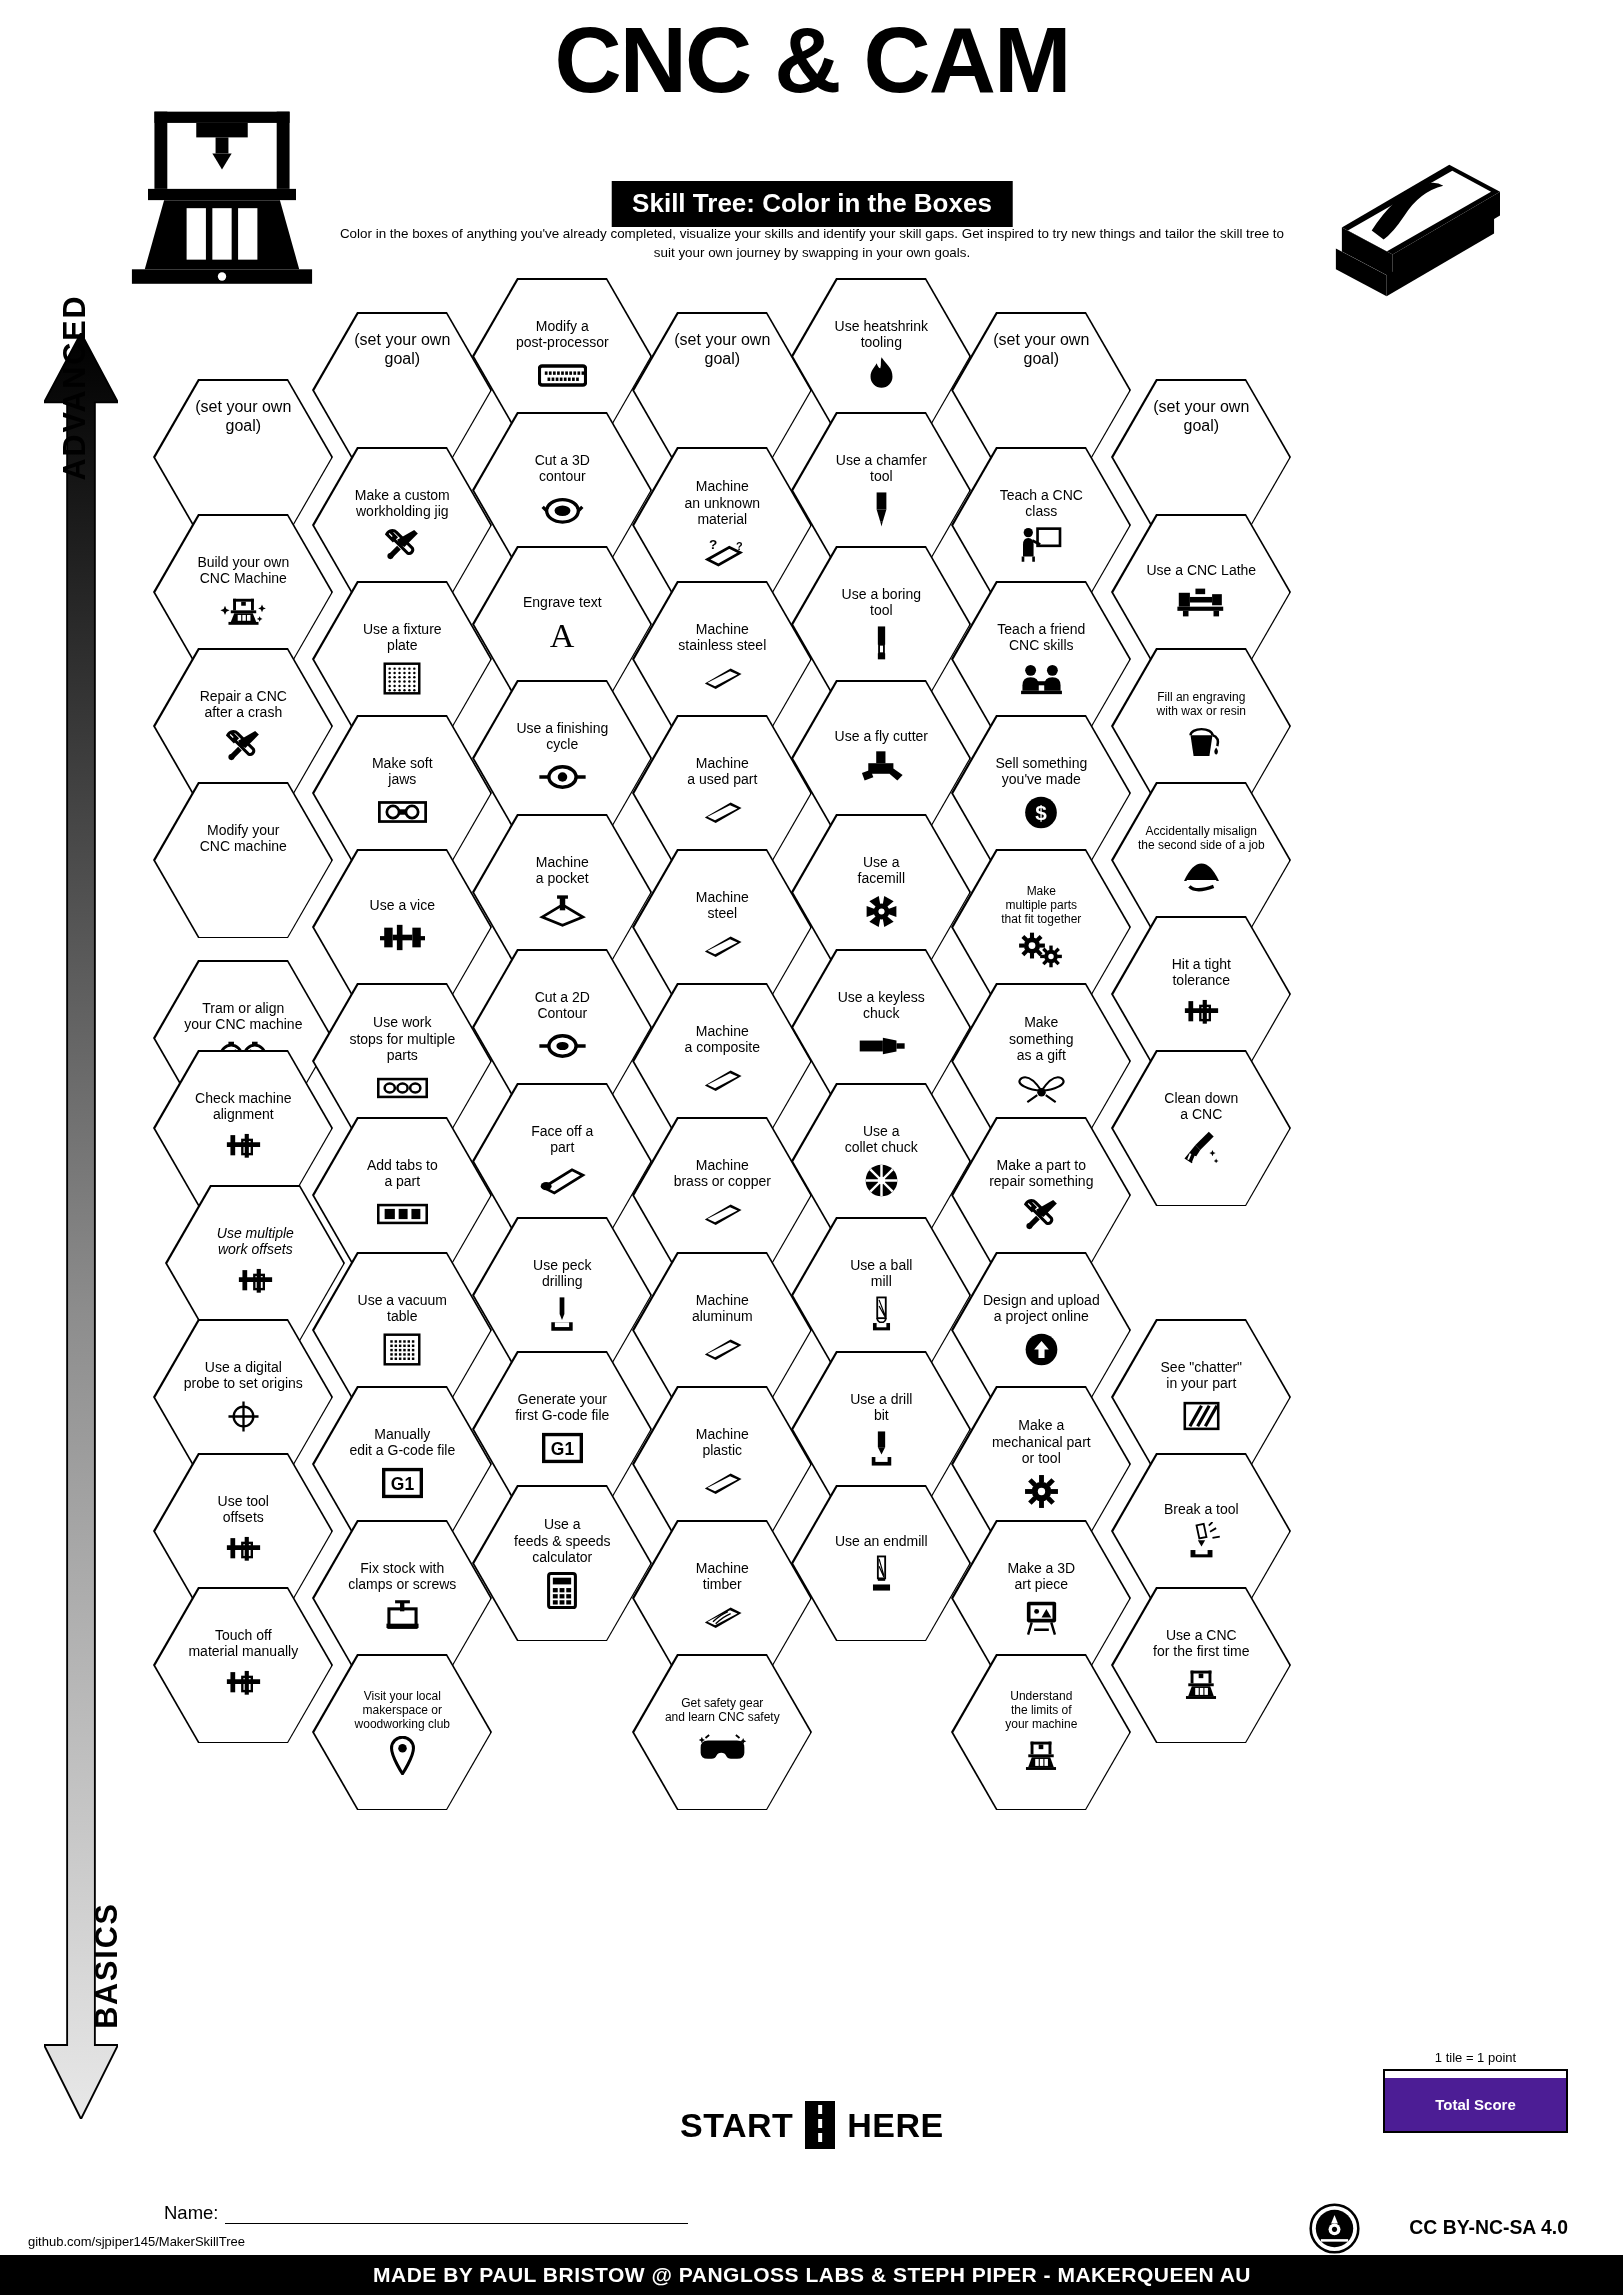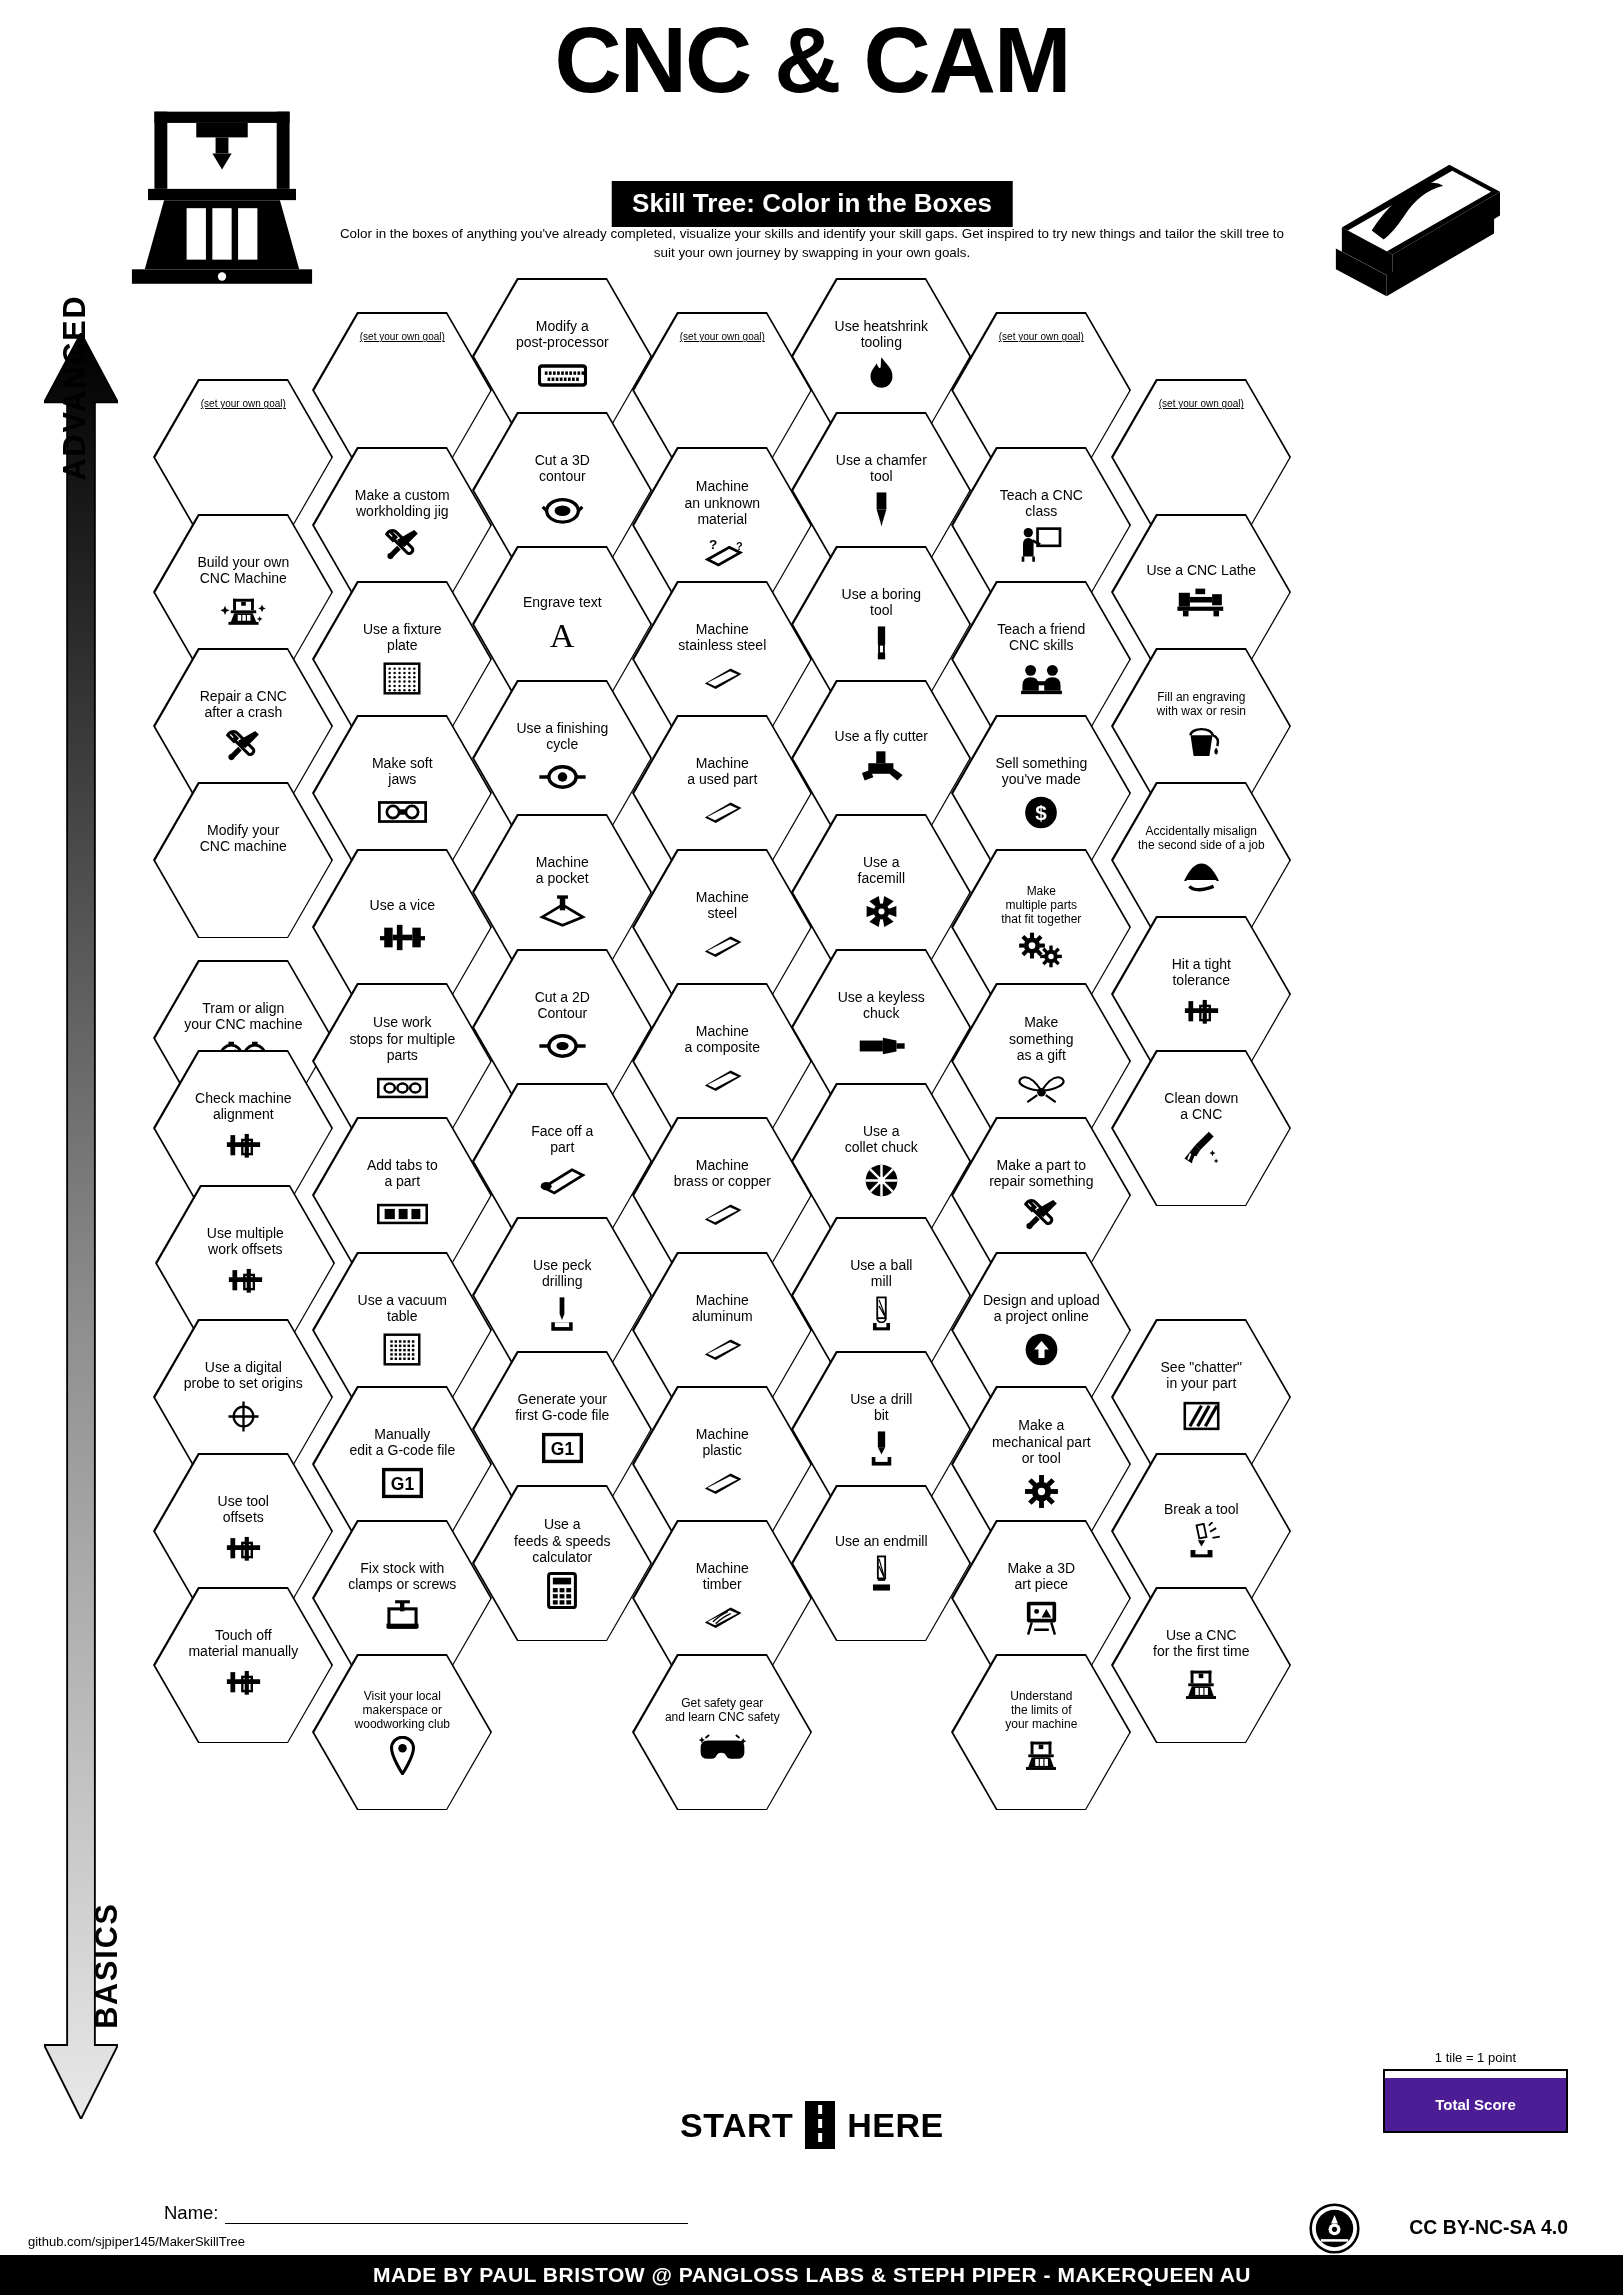--- a/index.html
+++ b/index.html
@@ -56,21 +56,21 @@
     font-size:14px;line-height:1.18;text-align:center;
     white-space:pre-line;
   }
   .hex-label.small{font-size:12px;}
   .hex-icon{
     margin-top:4.6px;width:51px;height:40px;
     display:flex;align-items:center;justify-content:center;
     font-size:33px;line-height:1;
   }
   .hex.empty .hex-inner{justify-content:flex-start;padding-top:17.6px;}
-  .hex.empty .hex-label{font-size:10px;text-decoration:underline;}
+  .hex.empty .hex-label{font-size:16px;}
   
   #starthere{
     position:absolute;left:680px;top:2101px;display:flex;align-items:center;gap:12px;
   }
   #starthere .word{font-size:34px;font-weight:bold;letter-spacing:0.5px;}
   #road{
     width:30px;height:48px;background:#000;position:relative;
   }
   #road:before{
     content:"";position:absolute;left:50%;top:3.7px;transform:translateX(-50%);
@@ -229,21 +229,21 @@
             <rect x="4" y="24" width="56" height="8"></rect>
             <rect x="10" y="12" width="8" height="14"></rect>
             <rect x="10" y="30" width="8" height="16"></rect>
             <rect x="34" y="10" width="7" height="18"></rect>
             <rect x="34" y="30" width="7" height="20"></rect>
             <rect x="30" y="20" width="16" height="24" fill="none" stroke="#000" stroke-width="4"></rect>
           </svg>
         </div>
       </div>
     </div>
-    <div class="hex" style="left: 155px; top: 1185px;">
+    <div class="hex" style="left: 165px; top: 1185px; font-style: italic;">
       <div class="hex-inner">
         <div class="hex-label">Use multiple
 work offsets</div>
         <div class="hex-icon">
           <svg viewBox="0 0 64 64" width="43" height="38">
             <rect x="4" y="24" width="56" height="8"></rect>
             <rect x="10" y="12" width="8" height="14"></rect>
             <rect x="10" y="30" width="8" height="16"></rect>
             <rect x="34" y="10" width="7" height="18"></rect>
             <rect x="34" y="30" width="7" height="20"></rect>

